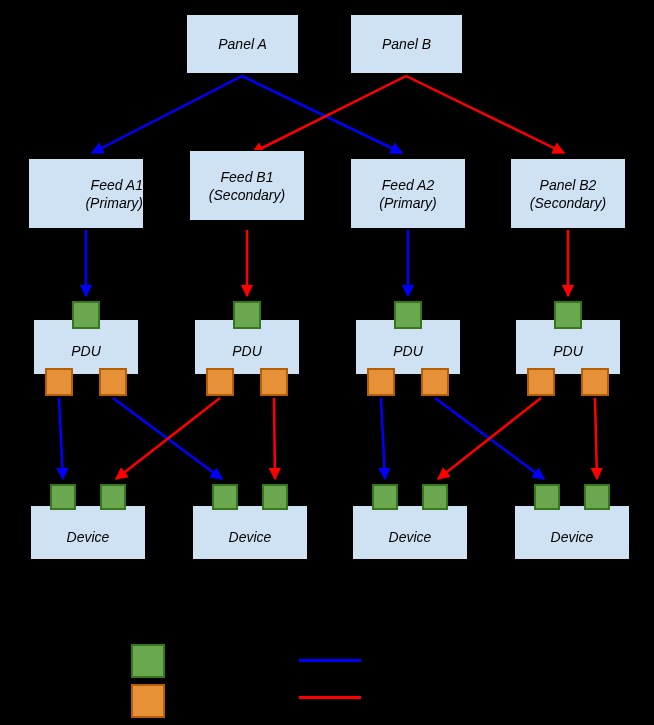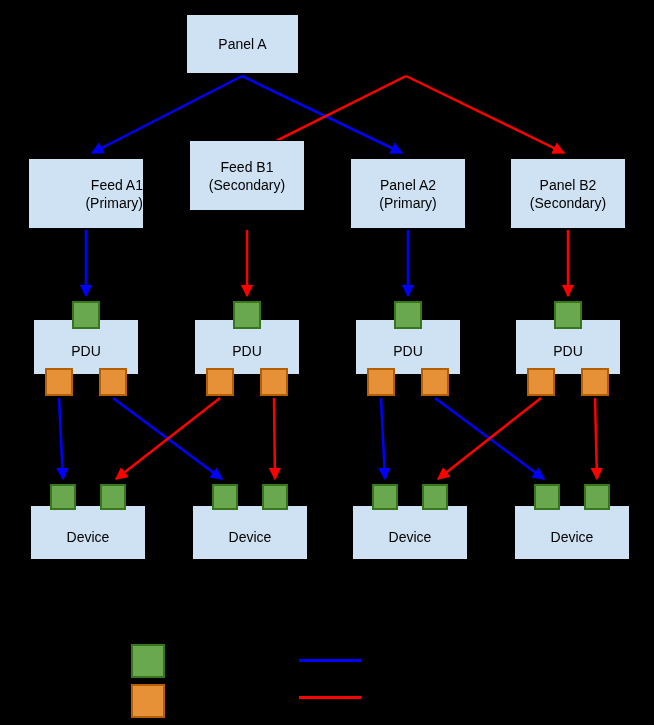--- a/index.html
+++ b/index.html
@@ -3,20 +3,21 @@
 <meta charset="utf-8">
 <style>
   html, body { margin: 0; padding: 0; background: #000; }
   .canvas {
     position: relative;
     width: 654px;
     height: 725px;
     background: #000000;
     font-family: "Liberation Sans", sans-serif;
     overflow: hidden;
+    font-style: italic;
   }
   .arrows {
     position: absolute;
     left: 0; top: 0;
     width: 654px; height: 725px;
     pointer-events: none;
   }
   .box {
     position: absolute;
     background: #cfe2f3;
@@ -82,31 +83,34 @@
 
     <line x1="381" y1="398" x2="385" y2="479" stroke="#0000ff" stroke-width="2.5" marker-end="url(#arrow-blue)"></line>
     <line x1="435" y1="398" x2="544" y2="479" stroke="#0000ff" stroke-width="2.5" marker-end="url(#arrow-blue)"></line>
     <line x1="541" y1="398" x2="438" y2="479" stroke="#ff0000" stroke-width="2.5" marker-end="url(#arrow-red)"></line>
     <line x1="595" y1="398" x2="597" y2="479" stroke="#ff0000" stroke-width="2.5" marker-end="url(#arrow-red)"></line>
   </svg>
 
   <div class="box" style="left:186px; top:14px; width:113px; height:60px;">
     <span>Panel A</span>
   </div>
+  <div class="box" style="left:350px; top:14px; width:113px; height:60px;">
+    <span>Panel B</span>
+  </div>
 
   <div class="box" style="left:28px; top:158px; width:116px; height:71px;align-items:flex-end;">
     <span>Feed A1</span>
     <span>(Primary)</span>
   </div>
-  <div class="box" style="left:189px; top:140px; width:116px; height:71px;">
+  <div class="box" style="left:189px; top:150px; width:116px; height:71px;">
     <span>Feed B1</span>
     <span>(Secondary)</span>
   </div>
   <div class="box" style="left:350px; top:158px; width:116px; height:71px;">
-    <span>Panel A2</span>
+    <span>Feed A2</span>
     <span>(Primary)</span>
   </div>
   <div class="box" style="left:510px; top:158px; width:116px; height:71px;">
     <span>Panel B2</span>
     <span>(Secondary)</span>
   </div>
 
   <div class="box" style="left:33px; top:319px; width:106px; height:56px; justify-content:flex-end; padding-bottom:14px;">
     <span>PDU</span>
   </div>

